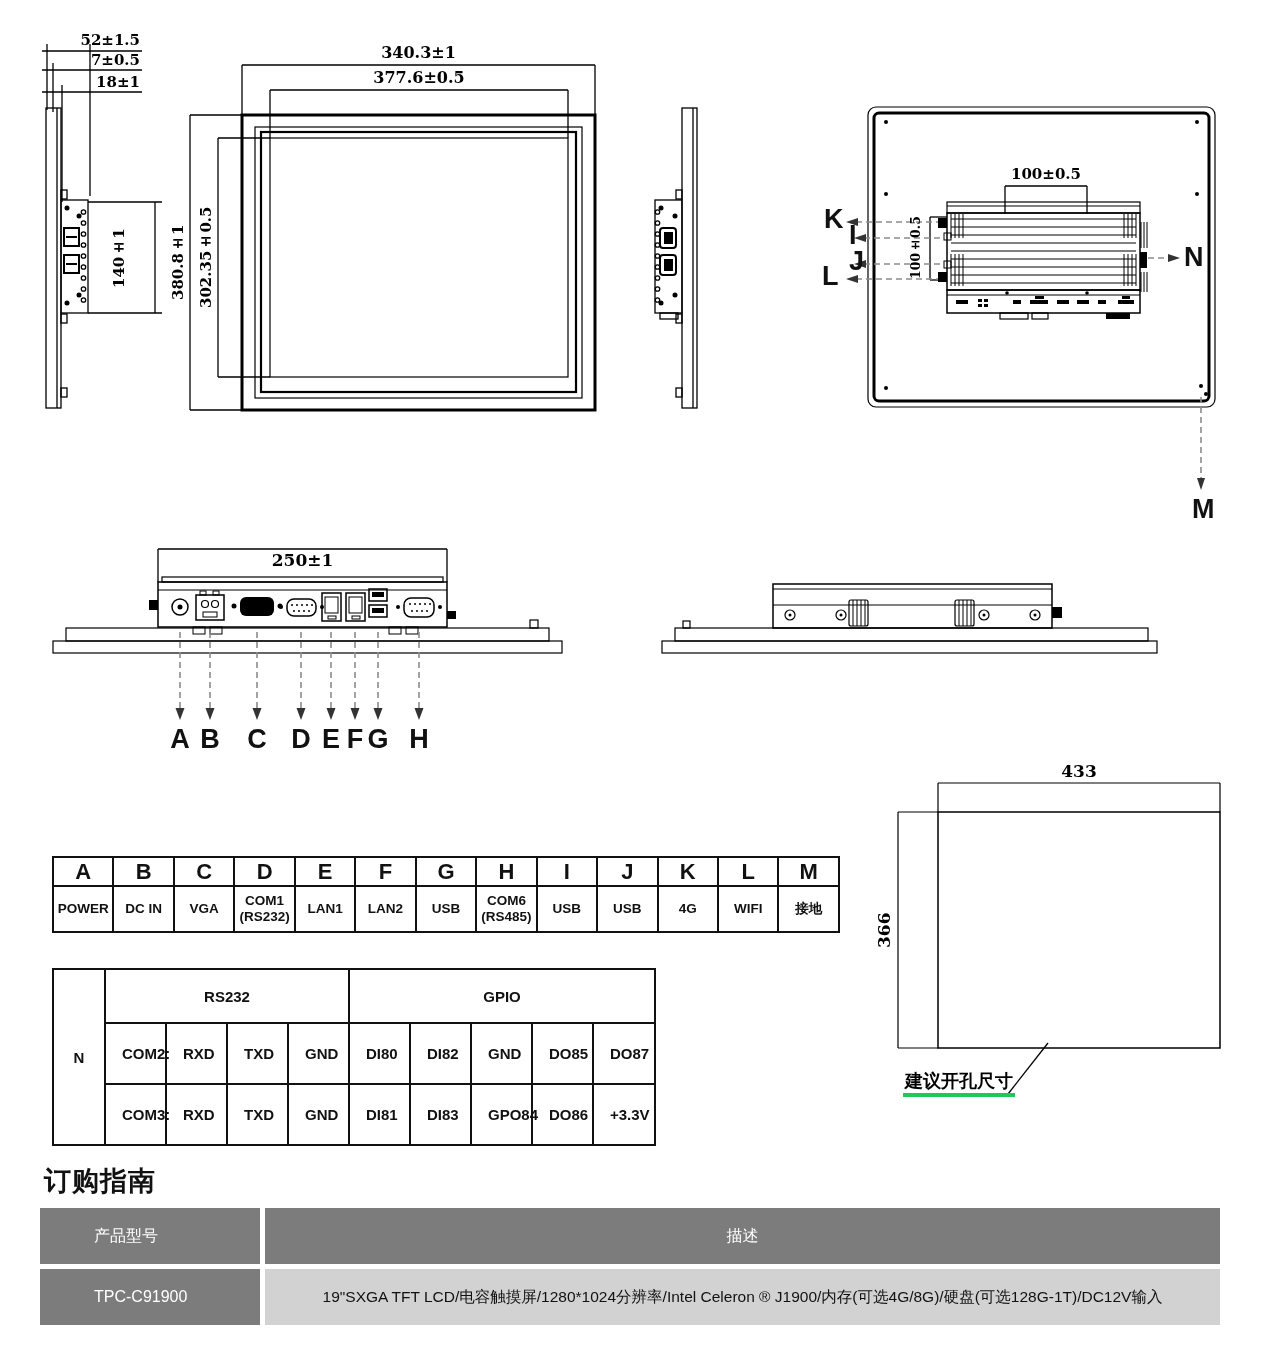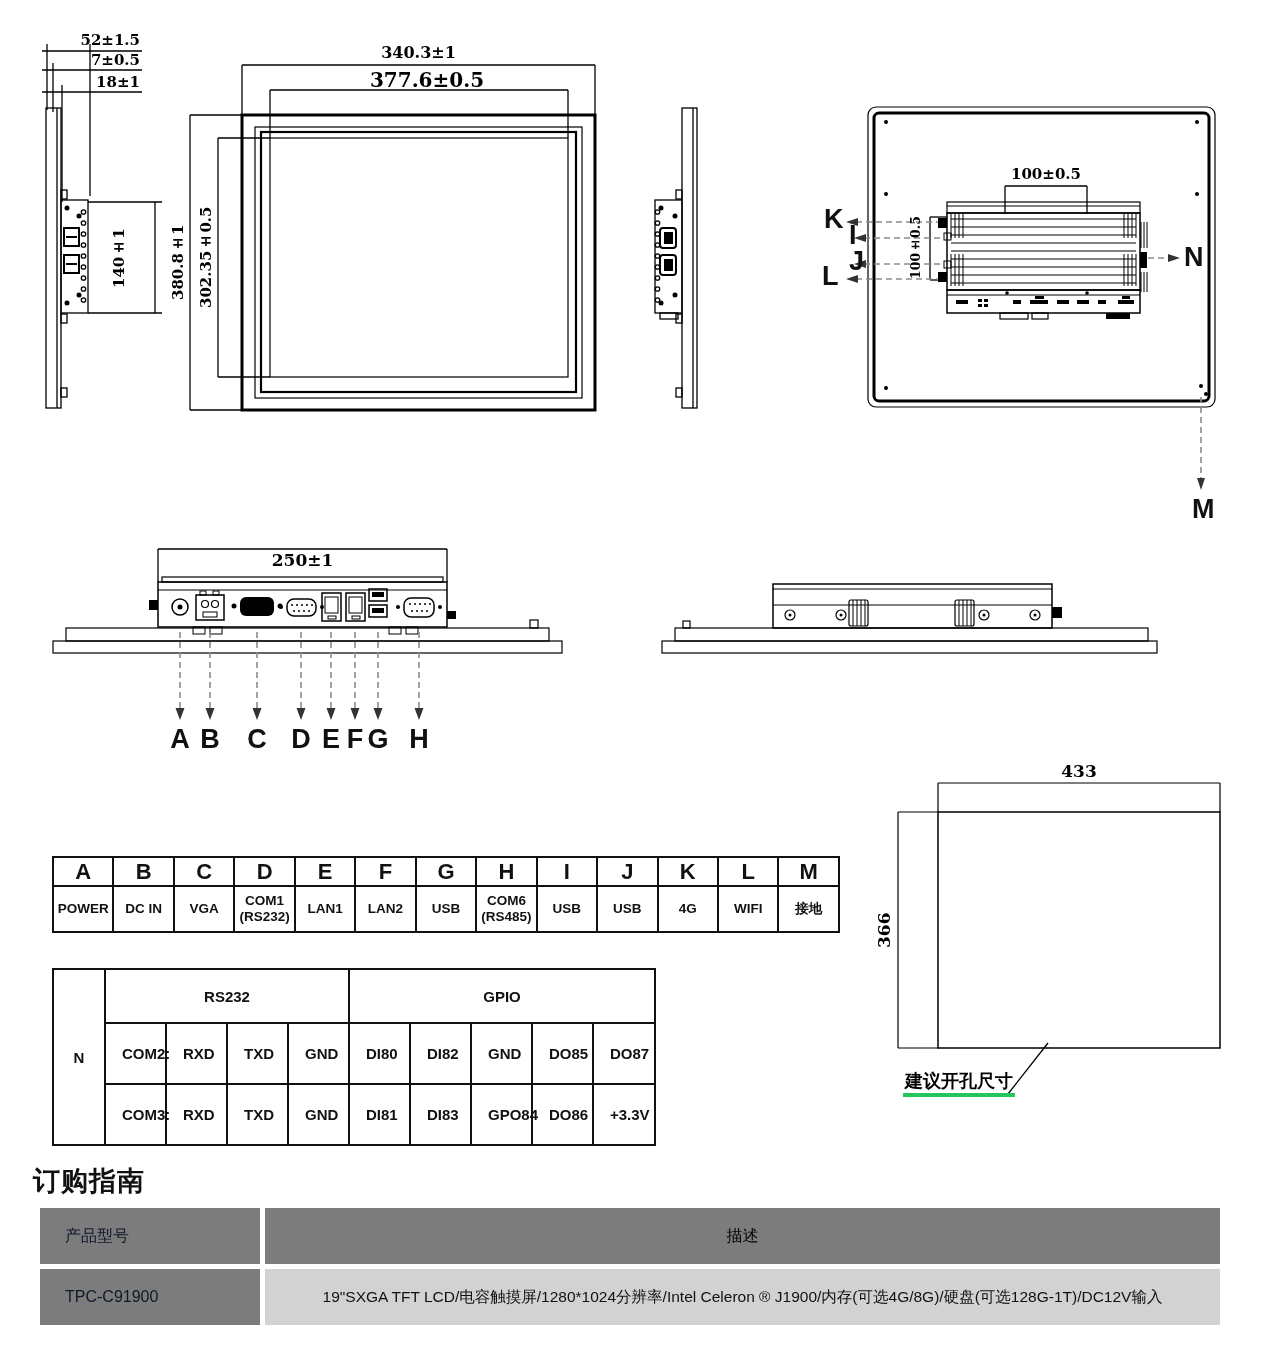--- a/index.html
+++ b/index.html
@@ -18,24 +18,24 @@
   .pt{position:absolute;left:52px;top:856px;width:788px;border-collapse:collapse;table-layout:fixed;}
   .pt td{border:2px solid #111;text-align:center;vertical-align:middle;color:#111;padding:0;}
   .pth{height:27px;font-size:22px;font-weight:bold;}
   .ptv{height:44px;font-size:13.5px;font-weight:bold;white-space:pre-line;line-height:1.2;}
   .nt{position:absolute;left:52px;top:968px;width:602px;border-collapse:collapse;table-layout:fixed;}
   .nt td{border:2px solid #111;text-align:center;vertical-align:middle;color:#111;
          font-weight:bold;font-size:15px;padding:16px;}
   .ncell{font-size:30px;font-weight:normal;}
   .grp-row td{height:20px;}
   .pin-row td{height:27px;}
-  .order-head{position:absolute;left:33px;top:1163px;font-size:27px;font-weight:bold;color:#111;letter-spacing:1px;}
+  .order-head{position:absolute;left:44px;top:1163px;font-size:27px;font-weight:bold;color:#111;letter-spacing:1px;}
   .oc{position:absolute;display:flex;align-items:center;box-sizing:border-box;font-size:16px;}
-  .oc.hdr{background:#7c7c7c;color:#000000;}
-  .oc.cellL{background:#7c7c7c;color:#0f172a;padding-left:25px;}
+  .oc.hdr{background:#7c7c7c;color:#ffffff;}
+  .oc.cellL{background:#7c7c7c;color:#ffffff;padding-left:54px;}
   .oc.cellR{background:#d2d2d2;color:#111;justify-content:center;font-size:15.5px;}
   .oc.hdrC{justify-content:center;}
 </style>
 </head>
 <body>
 
 <div class="page">
 
 <svg class="lines" width="1280" height="1356" viewBox="0 0 1280 1356">
 
@@ -354,21 +354,21 @@
     <line x1="1048" y1="1043" x2="1008" y2="1094" stroke-width="1.3"></line>
   </g>
 </svg>
 
 <span class="t dim rgt" style="left:40px;top:33px;width:100px;">52±1.5</span>
 <span class="t dim rgt" style="left:40px;top:53px;width:100px;">7±0.5</span>
 <span class="t dim rgt" style="left:40px;top:75px;width:100px;">18±1</span>
 <span class="vt" style="left:112px;top:220px;height:76px;width:18px;">140±1</span>
 
 <span class="t dim ctr" style="left:242px;top:45px;width:353px;font-size:16px;">340.3±1</span>
-<span class="t dim ctr" style="left:278px;top:70px;width:298px;font-size:20px;">377.6±0.5</span>
+<span class="t dim ctr" style="left:270px;top:70px;width:298px;font-size:16px;">377.6±0.5</span>
 <span class="vt" style="left:171px;top:115px;height:295px;width:18px;">380.8±1</span>
 <span class="vt" style="left:199px;top:138px;height:239px;width:18px;">302.35±0.5</span>
 
 <span class="t dim ctr" style="left:1005px;top:167px;width:82px;">100±0.5</span>
 <span class="vt" style="left:910px;top:216px;height:64px;width:16px;font-size:12.5px;">100±0.5</span>
 
 <span class="co" style="left:824px;top:206px;">K</span>
 <span class="co" style="left:849px;top:222px;">I</span>
 <span class="co" style="left:849px;top:248px;">J</span>
 <span class="co" style="left:822px;top:263px;">L</span>

